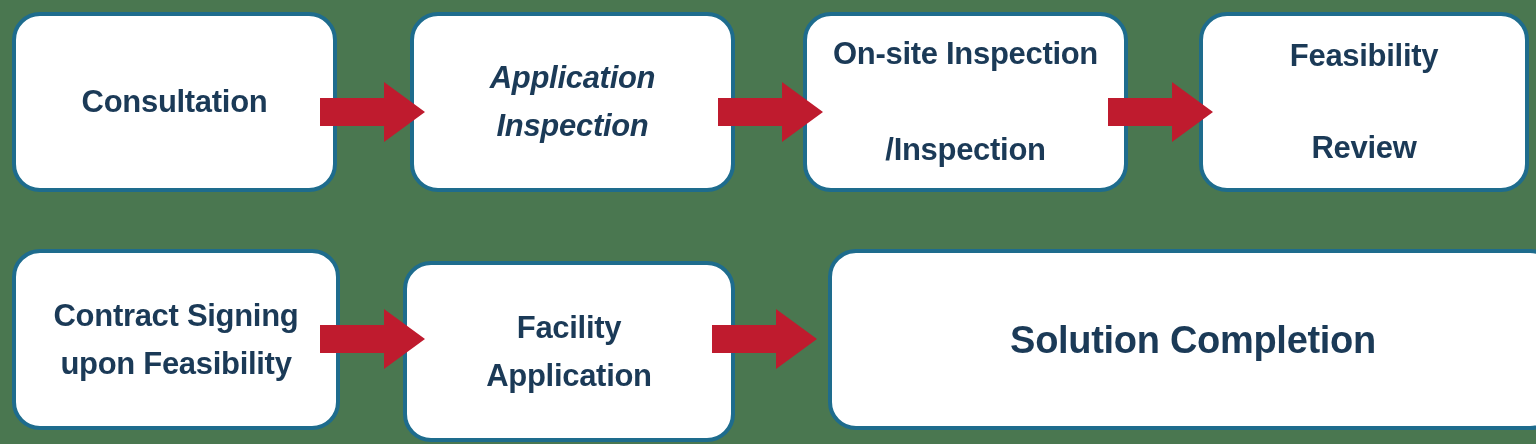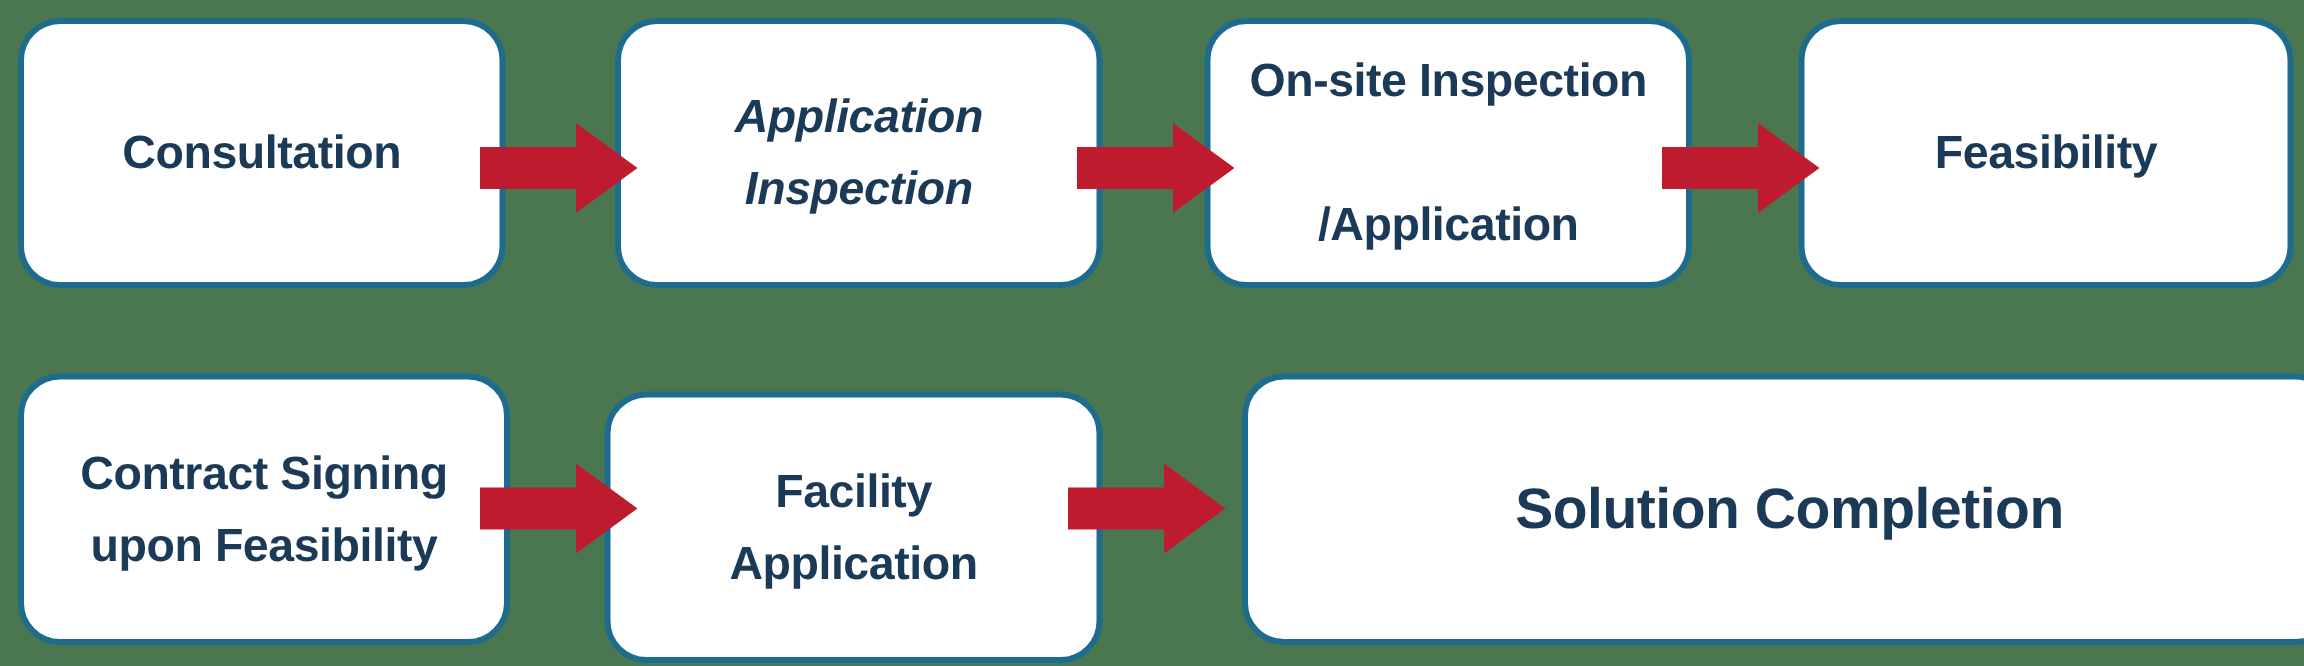--- a/index.html
+++ b/index.html
@@ -95,31 +95,32 @@
   </div>
 
   <div class="flow-arrow ar1 a2">
     <svg viewBox="0 0 105 64">
       <polygon points="0,18 64,18 64,2 105,32 64,62 64,46 0,46"></polygon>
     </svg>
   </div>
 
   <div class="step-box r1 b3">
     <span class="line">On-site Inspection</span>
-    <span class="line">/Application</span>
+    <span class="line">/Inspection</span>
   </div>
 
   <div class="flow-arrow ar1 a3">
     <svg viewBox="0 0 105 64">
       <polygon points="0,18 64,18 64,2 105,32 64,62 64,46 0,46"></polygon>
     </svg>
   </div>
 
   <div class="step-box r1 b4">
     <span class="line">Feasibility</span>
+    <span class="line">Review</span>
   </div>
 
   <div class="step-box r2 c1">
     <span class="line">Contract Signing</span>
     <span class="line">upon Feasibility</span>
   </div>
 
   <div class="flow-arrow ar2 a4">
     <svg viewBox="0 0 105 64">
       <polygon points="0,18 64,18 64,2 105,32 64,62 64,46 0,46"></polygon>

